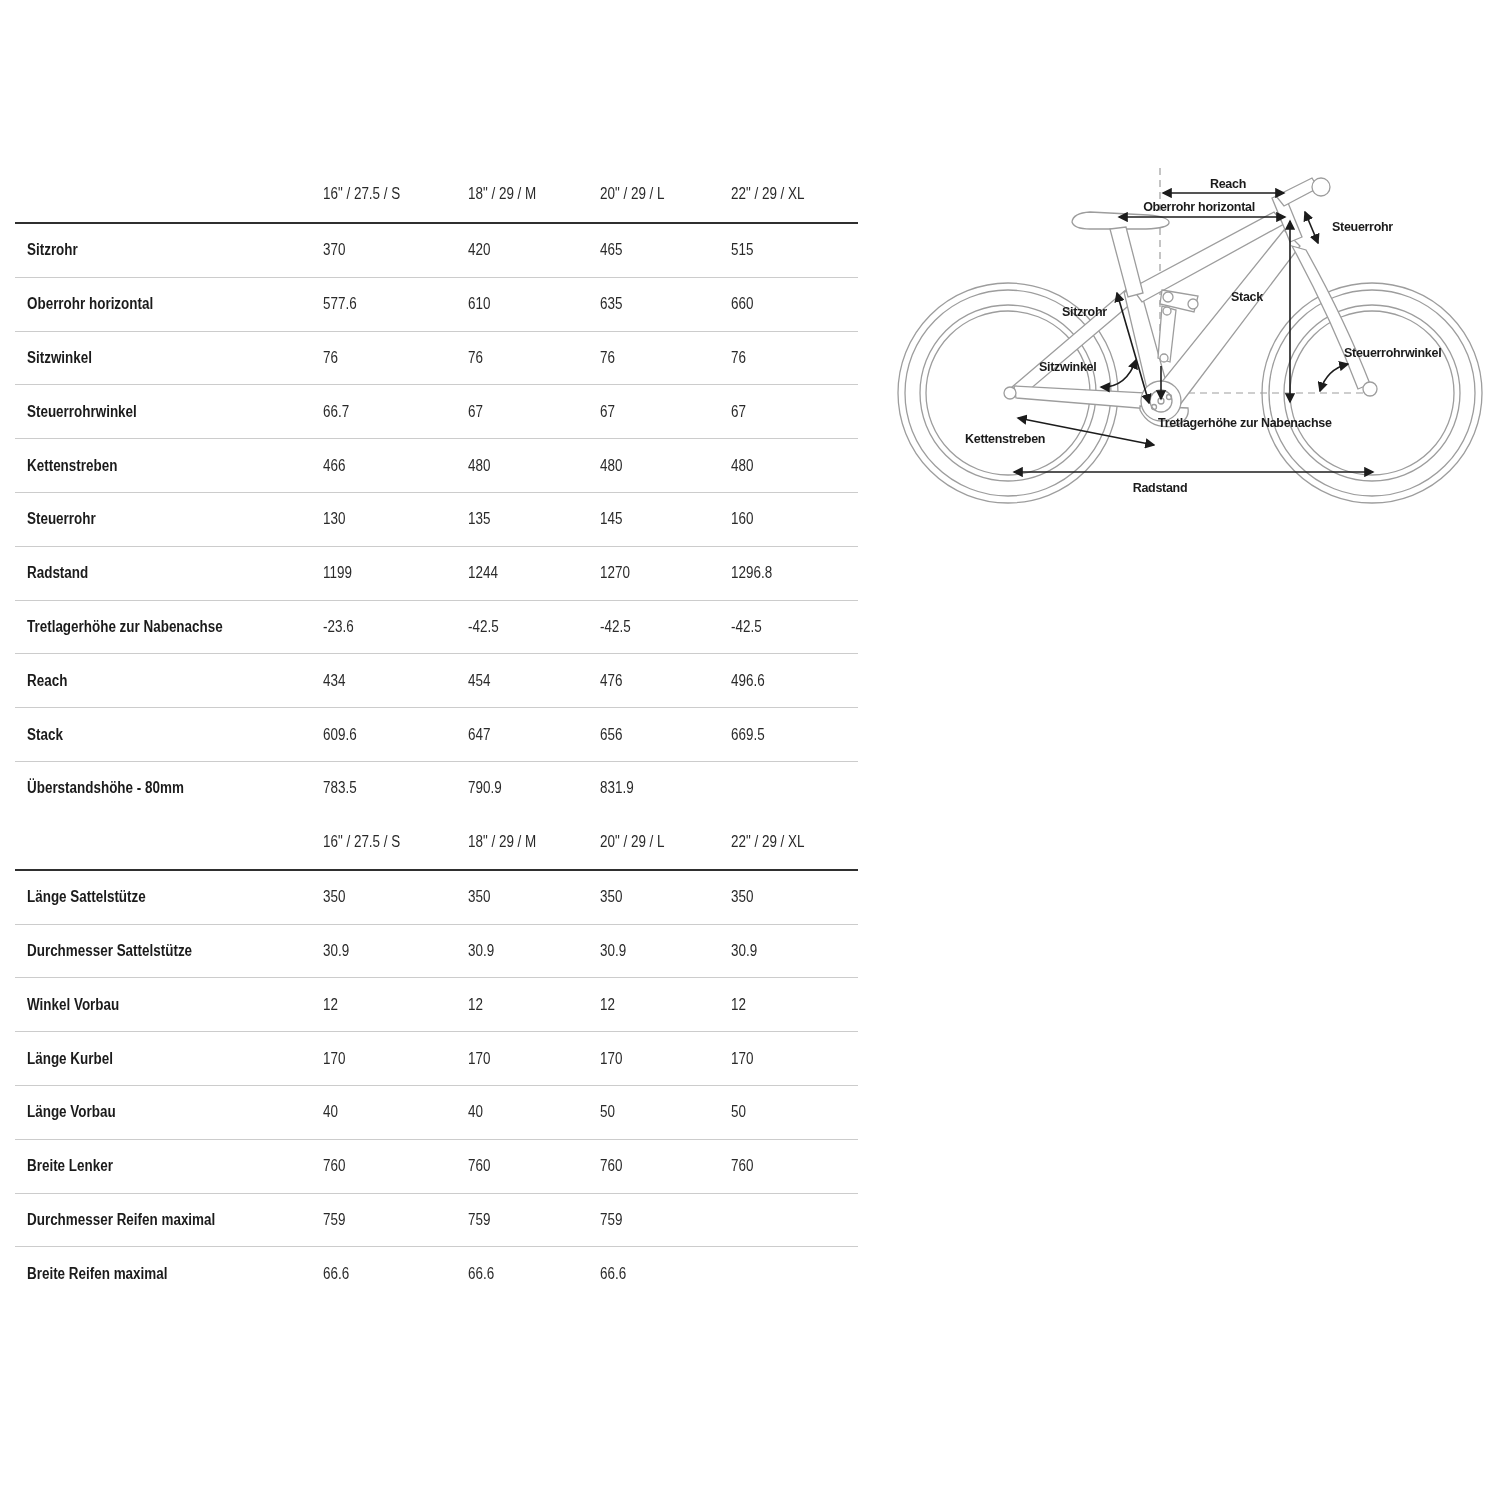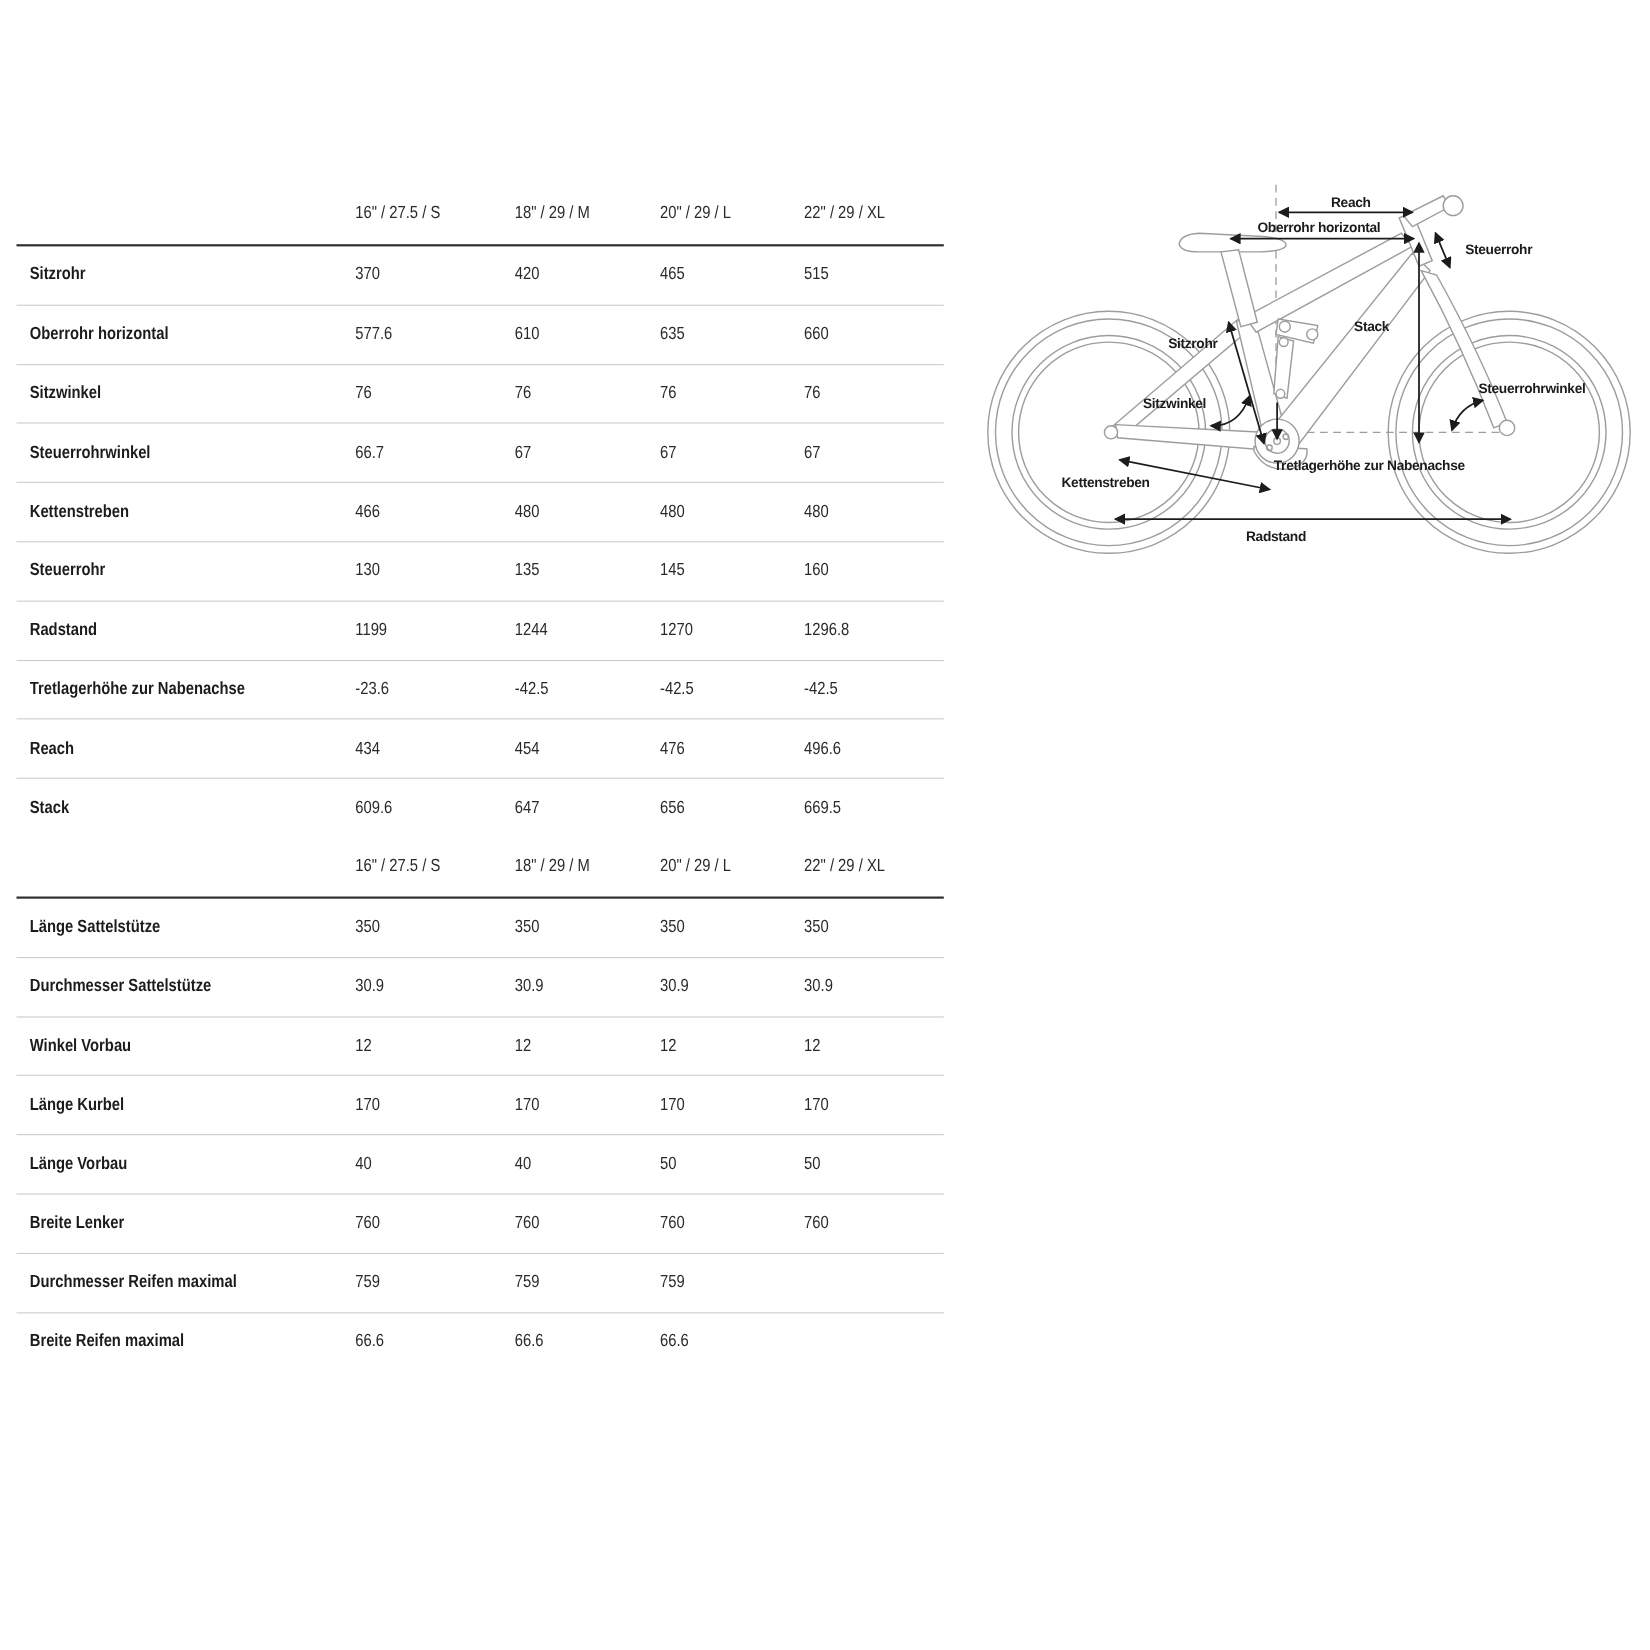--- a/index.html
+++ b/index.html
@@ -101,20 +101,27 @@
           <div class="t-cell t-val"><span class="cnd">476</span></div>
           <div class="t-cell t-val"><span class="cnd">496.6</span></div>
         </div>
         <div class="t-row">
           <div class="t-cell t-label"><span class="cnd">Stack</span></div>
           <div class="t-cell t-val"><span class="cnd">609.6</span></div>
           <div class="t-cell t-val"><span class="cnd">647</span></div>
           <div class="t-cell t-val"><span class="cnd">656</span></div>
           <div class="t-cell t-val"><span class="cnd">669.5</span></div>
         </div>
+        <div class="t-row">
+          <div class="t-cell t-label"><span class="cnd">Überstandshöhe - 80mm</span></div>
+          <div class="t-cell t-val"><span class="cnd">783.5</span></div>
+          <div class="t-cell t-val"><span class="cnd">790.9</span></div>
+          <div class="t-cell t-val"><span class="cnd">831.9</span></div>
+          <div class="t-cell t-val"><span class="cnd"></span></div>
+        </div>
       </div>
     </div>
   <div class="t-section">
       <div class="t-head">
         <div class="t-cell t-label"></div>
         <div class="t-cell"><span class="cnd">16" / 27.5 / S</span></div>
         <div class="t-cell"><span class="cnd">18" / 29 / M</span></div>
         <div class="t-cell"><span class="cnd">20" / 29 / L</span></div>
         <div class="t-cell"><span class="cnd">22" / 29 / XL</span></div>
       </div>

